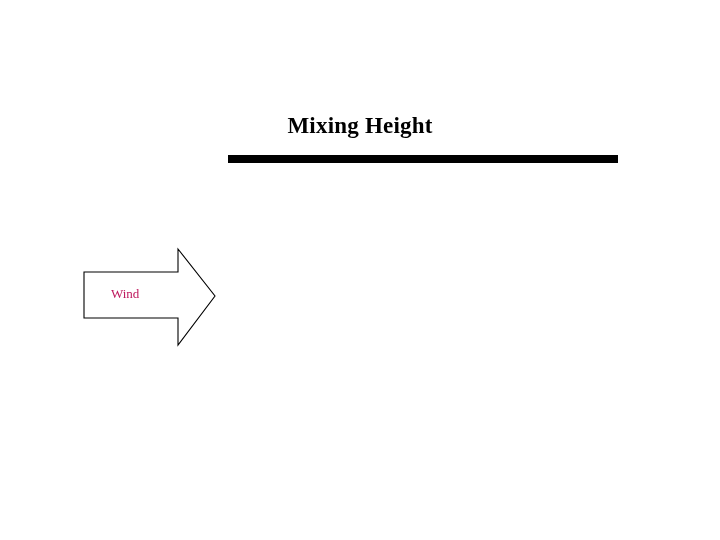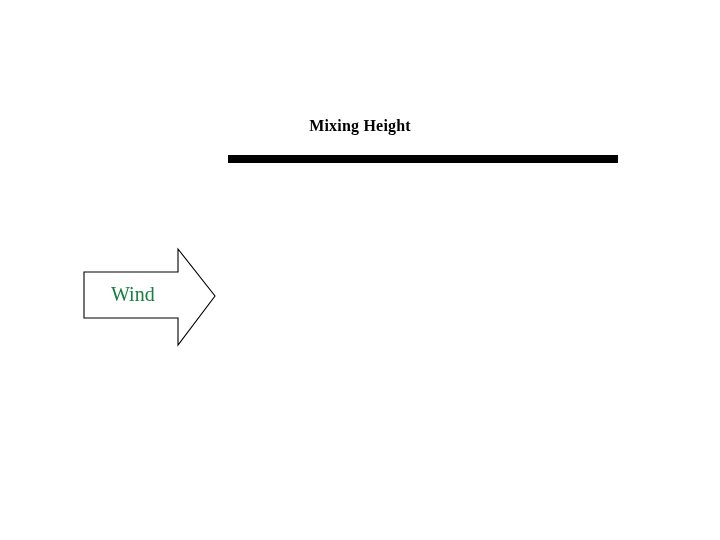--- a/index.html
+++ b/index.html
@@ -20,21 +20,21 @@
 
   
   #title {
     position: absolute;
     left: 0;
     top: 112px;
     width: 720px;
     text-align: center;
     font-family: "Liberation Serif", "DejaVu Serif", serif;
     font-weight: bold;
-    font-size: 16px;
+    font-size: 23px;
     line-height: 28px;
     color: #000000;
     letter-spacing: 0.2px;
     white-space: nowrap;
   }
 
   
   #mixing-height-line {
     position: absolute;
     left: 228px;
@@ -66,23 +66,23 @@
     stroke-miterlimit: 10;
   }
 
   
   #wind-label {
     position: absolute;
     left: 111px;
     top: 282px;
     font-family: "Liberation Serif", "DejaVu Serif", serif;
     font-weight: normal;
-    font-size: 20px;
+    font-size: 13px;
     line-height: 24px;
-    color: #15803d;
+    color: #be185d;
     white-space: nowrap;
   }
 </style>
 </head>
 <body>
 
 <div id="slide">
 
   <div id="title">Mixing Height</div>
 

